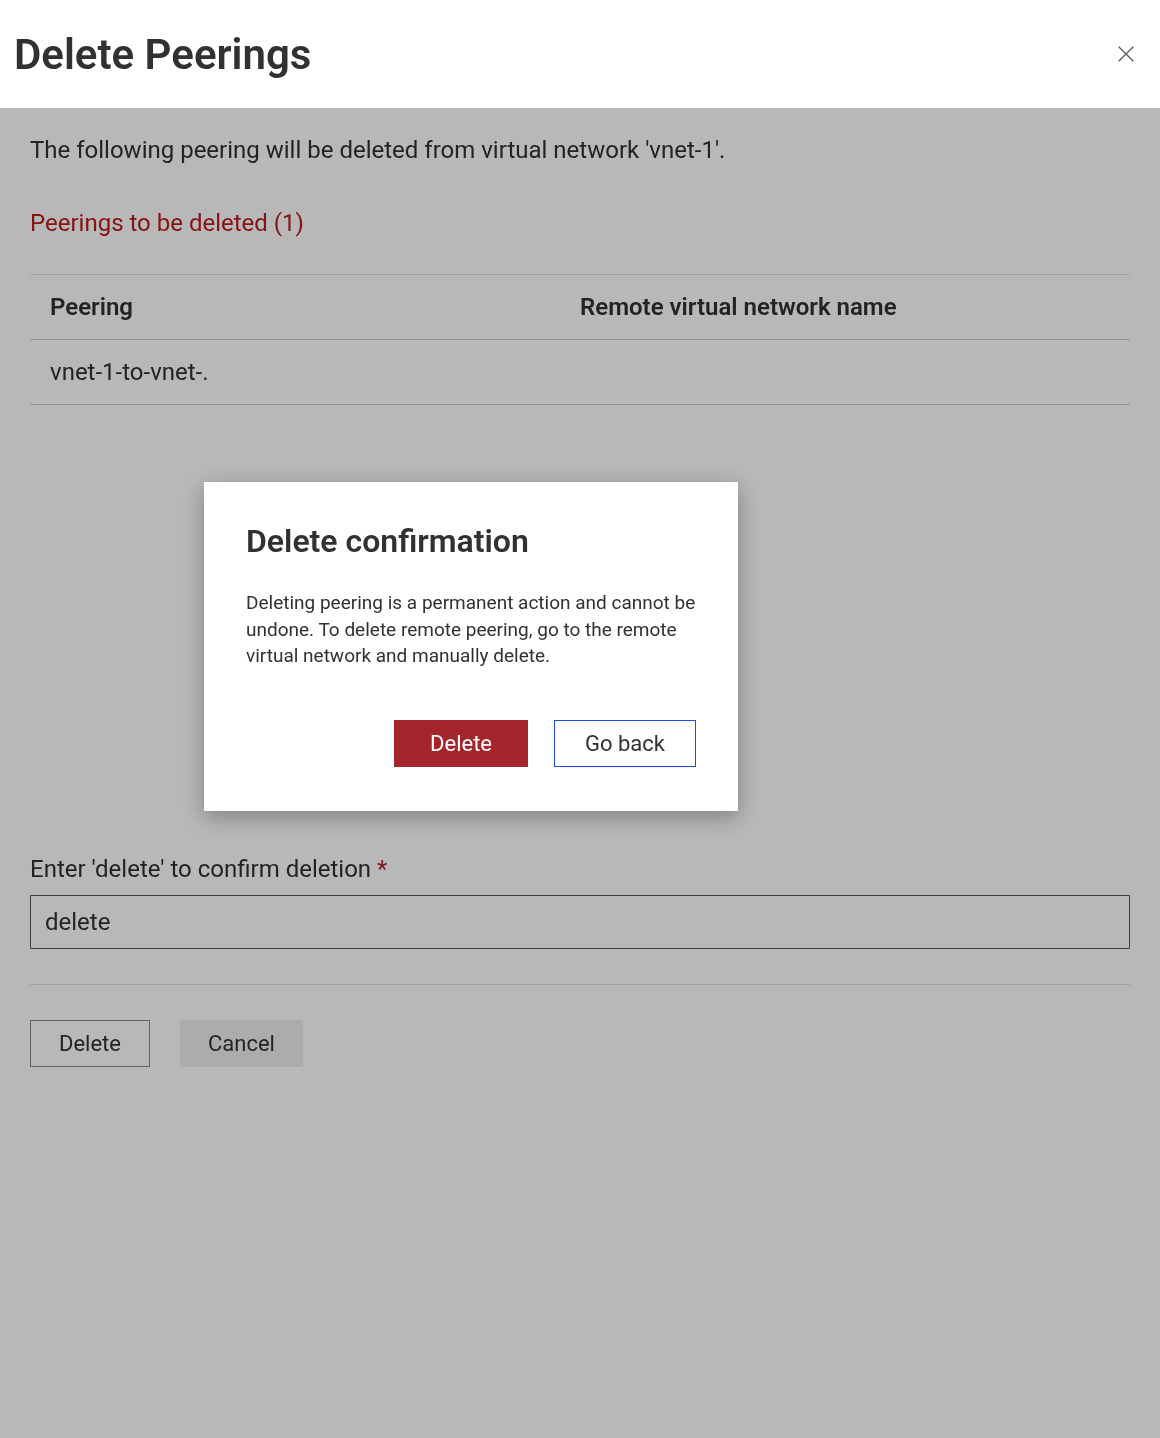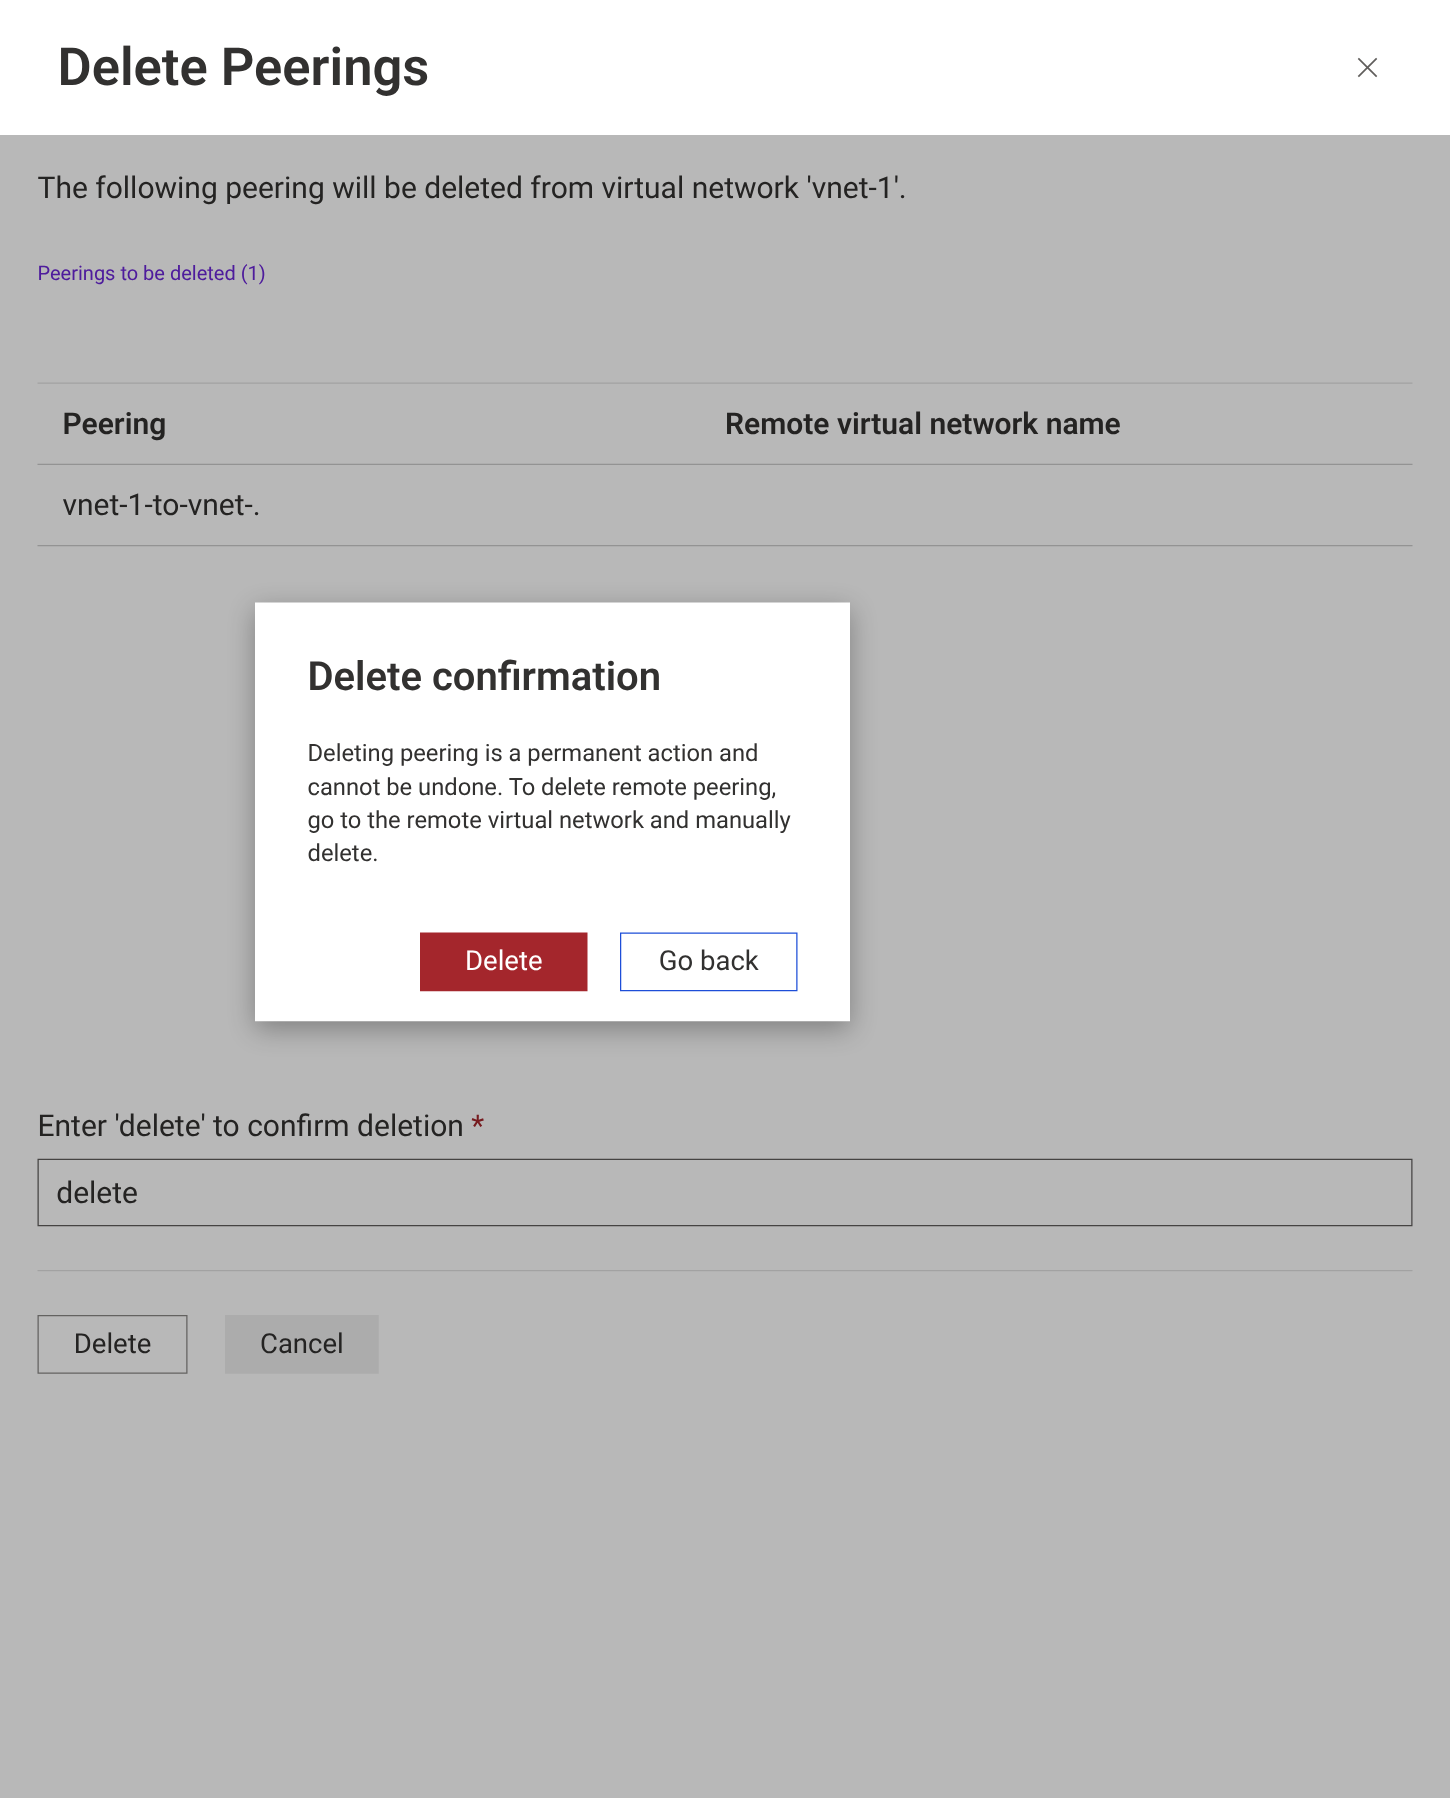--- a/index.html
+++ b/index.html
@@ -27,21 +27,21 @@
     }
     
     .header {
       position: relative;
       z-index: 10;
       background: #ffffff;
       height: 108px;
       display: flex;
       align-items: center;
       justify-content: space-between;
-      padding: 0 46px;
+      padding: 0 14px;
     }
     .header-title {
       font-size: 42px;
       font-weight: 600;
       color: #323130;
     }
     .close-btn {
       width: 40px;
       height: 40px;
       display: flex;
@@ -83,23 +83,23 @@
       fill: none;
       stroke-width: 1.5;
       margin-top: 4px;
     }
     .warning-text {
       font-size: 24px;
       color: #323130;
       line-height: 1.4;
     }
     .section-label {
-      font-size: 16px;
-      color: #6d28d9;
-      margin-bottom: 78px;
+      font-size: 24px;
+      color: #b91c1c;
+      margin-bottom: 37px;
     }
     .table-head {
       display: flex;
       padding: 18px 20px;
       border-bottom: 1px solid #cccccc;
       border-top: 1px solid #e1e1e1;
     }
     .th1 { flex: 1; font-size: 24px; font-weight: 600; color: #323130; }
     .th2 { flex: 1; font-size: 24px; font-weight: 600; color: #323130; }
     .table-row {
@@ -151,24 +151,24 @@
       font-size: 22px;
       padding: 10px 28px;
       cursor: pointer;
     }
     
     .dialog {
       position: absolute;
       z-index: 20;
       left: 204px;
       top: 482px;
-      width: 476px;
+      width: 534px;
       background: #ffffff;
       box-shadow: 0 6px 20px rgba(0,0,0,0.3);
-      padding: 40px 42px 24px 42px;
+      padding: 40px 42px 44px 42px;
     }
     .dialog-title {
       font-size: 32px;
       font-weight: 600;
       color: #323130;
       margin-bottom: 30px;
     }
     .dialog-body {
       font-size: 19px;
       color: #323130;

